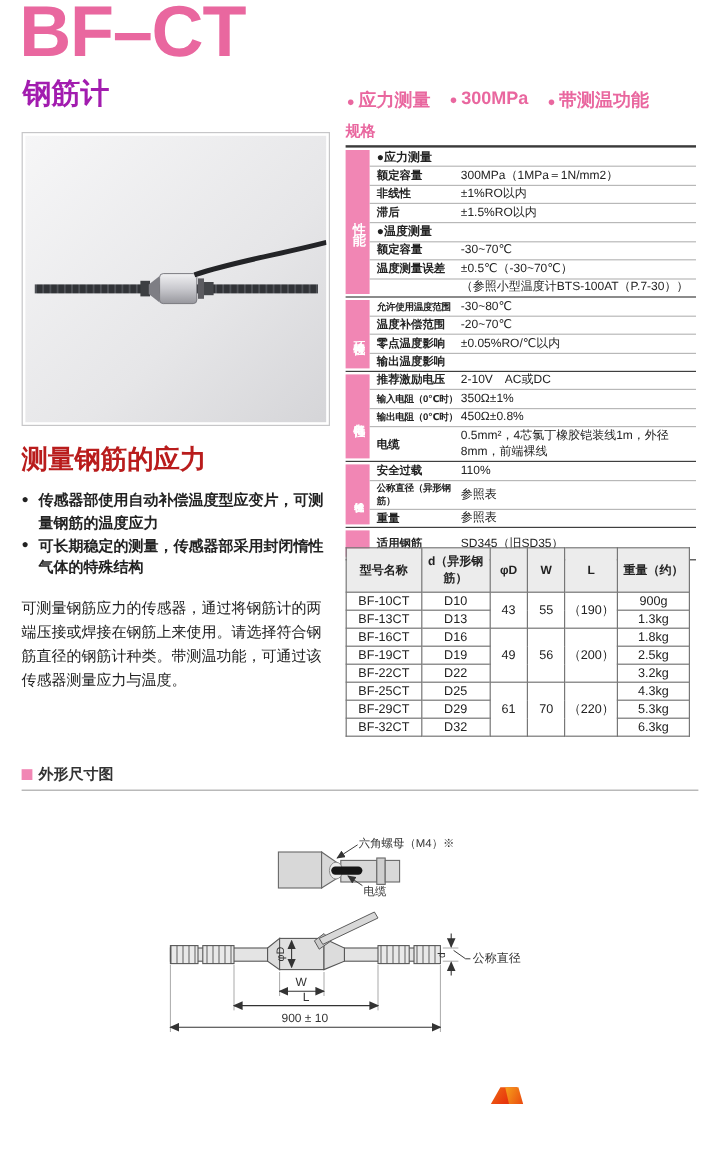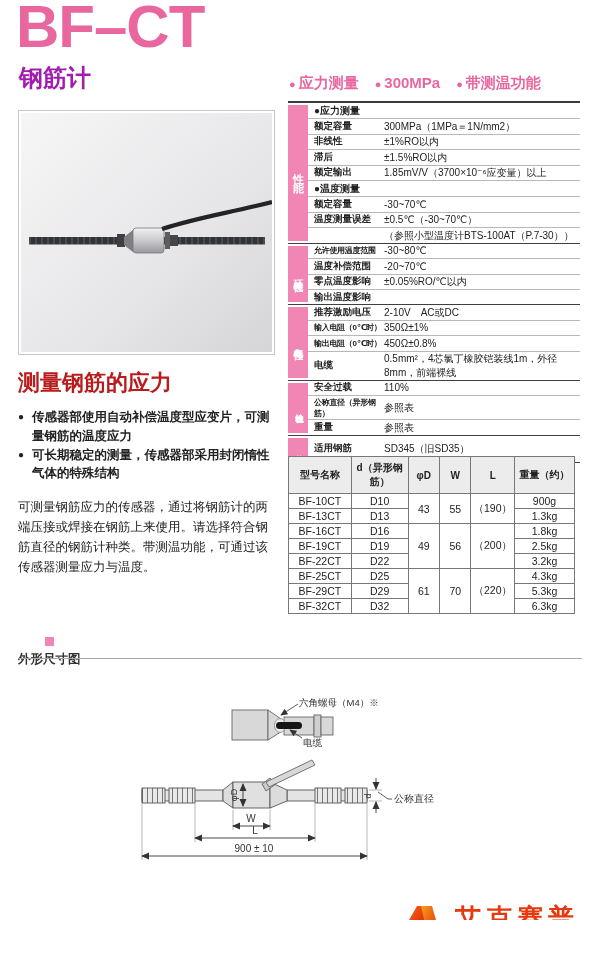--- a/index.html
+++ b/index.html
@@ -41,21 +41,21 @@
   .k.sec { flex:1; font-size:10px; }
   .v { flex:1; font-size:10px; color:#222; line-height:1.35; padding-right:2px; }
 
   
   .models { position:absolute; left:288px; top:456px; width:287px; }
   .models table { width:100%; border-collapse:collapse; border:1.5px solid #555; font-size:10.5px; color:#222; }
   .models th { background:#ececec; border:1px solid #777; font-weight:bold; padding:4px 1px; font-size:10px; }
   .models td { border:1px solid #777; text-align:center; padding:1px 2px; height:13px; }
 
   
-  .dim-title { position:absolute; left:18px; top:637px; display:flex; align-items:center; gap:5px; font-size:12.5px; font-weight:bold; color:#333;flex-direction:column; }
+  .dim-title { position:absolute; left:18px; top:637px; display:flex; align-items:center; gap:5px; font-size:12.5px; font-weight:bold; color:#333; }
   .dim-title .sq { width:9px; height:9px; background:#f186b4; display:inline-block; }
   .dim-rule { position:absolute; left:18px; top:658px; width:564px; border-top:1px solid #a9a9a9; }
   .drawing { position:absolute; left:0; top:680px; }
 
   
   .footer { position:absolute; left:385px; top:901px; width:210px; height:62px; }
   .brand { position:absolute; left:70px; top:0; font-size:26px; font-weight:bold; color:#e8380d; letter-spacing:5px; white-space:nowrap; }
   .tagline { position:absolute; right:2px; top:31px; font-size:9.5px; font-weight:bold; color:#666; letter-spacing:2px; }
   .url { position:absolute; right:0; top:42px; font-size:15.5px; font-weight:800; color:#9f0d0d; letter-spacing:0.5px; text-decoration:none; }
   .logo-a { position:absolute; left:0; top:2px; }
@@ -103,43 +103,40 @@
   </div>
 
   <div class="intro">
     <h2>测量钢筋的应力</h2>
     <div class="ib">传感器部使用自动补偿温度型应变片，可测量钢筋的温度应力</div>
     <div class="ib">可长期稳定的测量，传感器部采用封闭惰性气体的特殊结构</div>
     <div class="ipara">可测量钢筋应力的传感器，通过将钢筋计的两端压接或焊接在钢筋上来使用。请选择符合钢筋直径的钢筋计种类。带测温功能，可通过该传感器测量应力与温度。</div>
   </div>
 
   <div class="right">
+    <div class="spec-title">规格</div>
     <div class="spec-table">
 
       <div class="group">
         <div class="cat big">性能</div>
         <div class="rows">
           <div class="srow">
               <span class="k sec">●应力测量</span>
             </div>
           <div class="srow">
               <span class="k">额定容量</span>
               <span class="v">300MPa（1MPa＝1N/mm2）</span>
             </div>
           <div class="srow">
               <span class="k">非线性</span>
               <span class="v">±1%RO以内</span>
             </div>
           <div class="srow">
               <span class="k">滞后</span>
               <span class="v">±1.5%RO以内</span>
-            </div>
-          <div class="srow">
-              <span class="k">额定输出</span>
-              <span class="v">1.85mV/V（3700×10⁻⁶应变量）以上</span>
             </div>
           <div class="srow">
               <span class="k sec">●温度测量</span>
             </div>
           <div class="srow">
               <span class="k">额定容量</span>
               <span class="v">-30~70℃</span>
             </div>
           <div class="srow">
               <span class="k">温度测量误差</span>
@@ -383,18 +380,17 @@
           <stop offset="0" stop-color="#f6a21b"></stop>
             <stop offset="0.5" stop-color="#e8380d"></stop>
             <stop offset="1" stop-color="#b5120c"></stop>
         </linearGradient>
       </defs>
       <polygon points="2,56 32,3 46,3 22,56" fill="url(#agrad)"></polygon>
       <polygon points="36,3 47,3 62,56 48,56" fill="url(#agrad)"></polygon>
       <polygon points="14,36 50,36 52,45 11,45" fill="url(#agrad)"></polygon>
       <text x="1" y="56" font-size="14" font-weight="bold" font-style="italic" fill="#fff" stroke="#b5120c" stroke-width="0.5">CCEXP</text>
     </svg>
-    <div class="brand">艾克赛普</div>
     <div class="tagline">工控 · 集成</div>
     <a class="url" href="#">www.accexp.net</a>
   </div>
 
 </div>
 
 </body></html>

